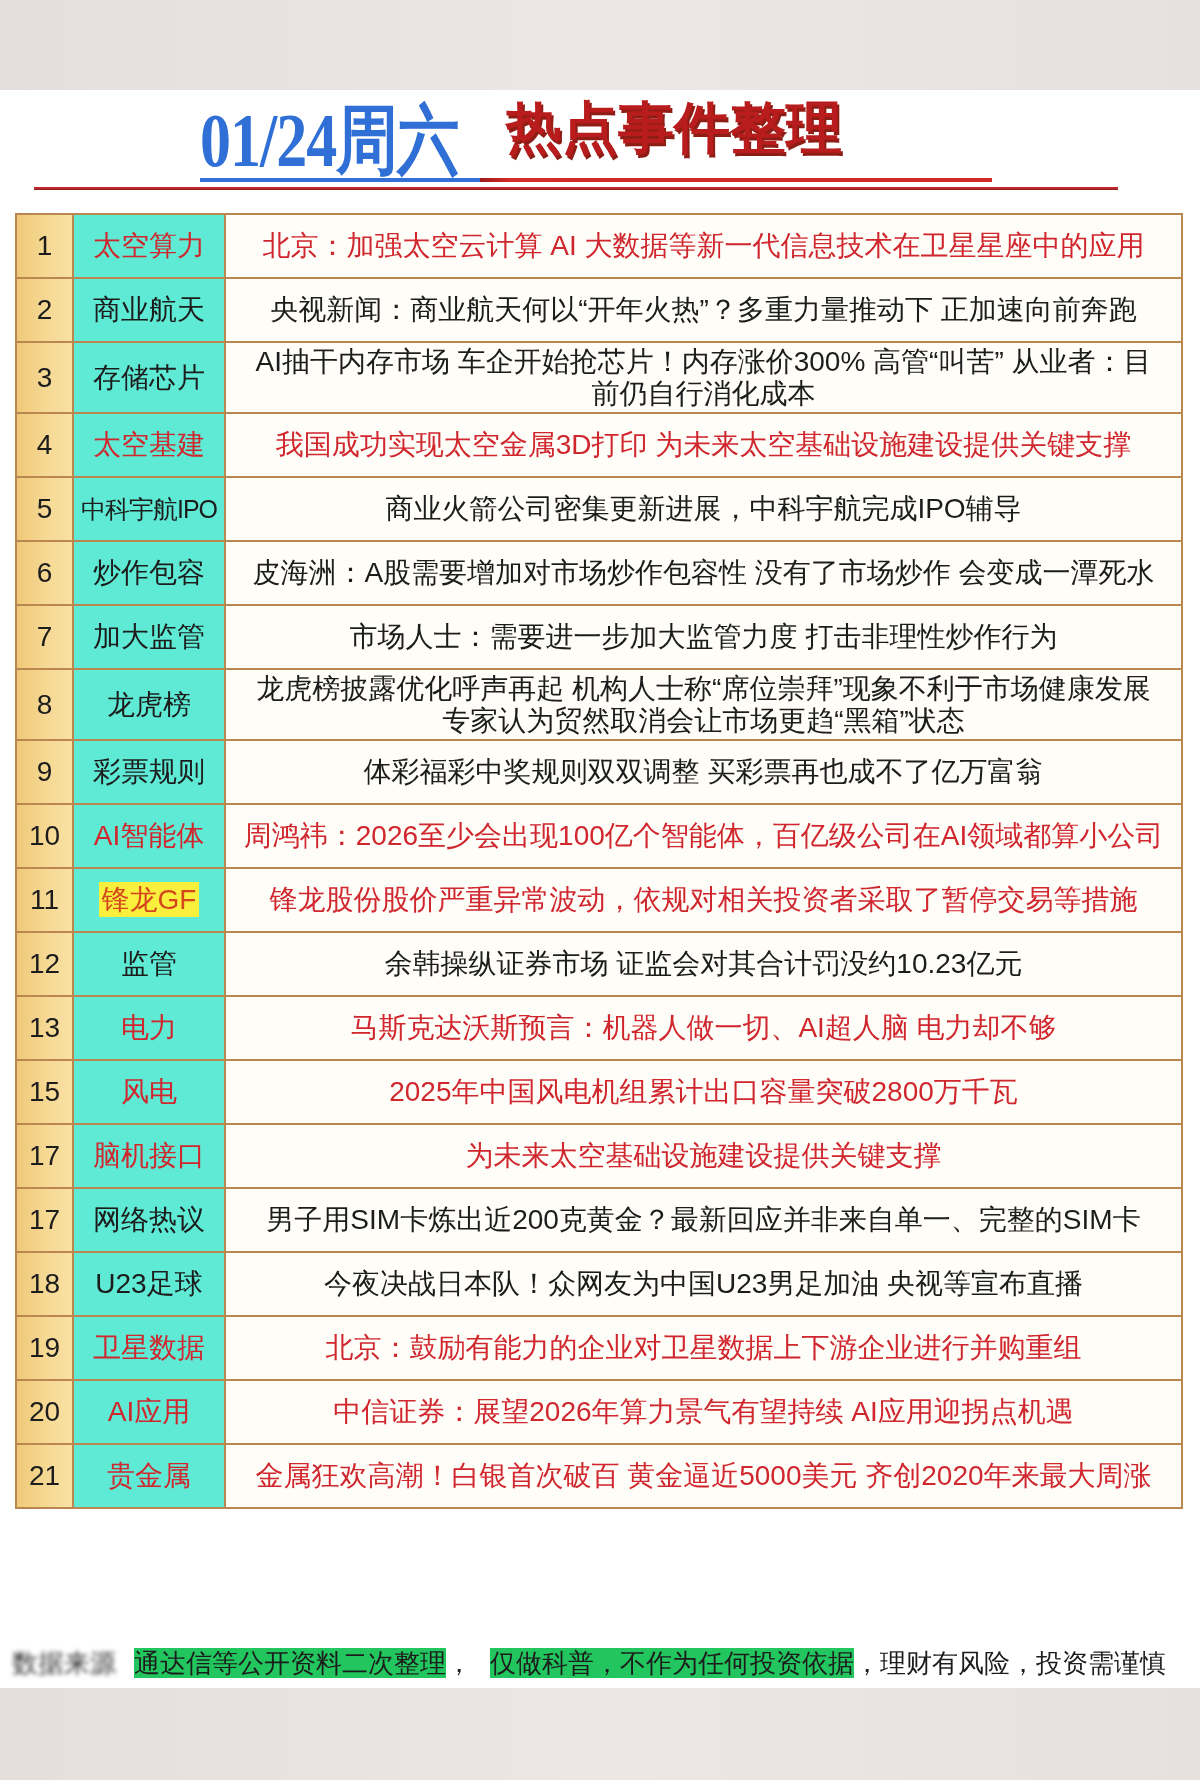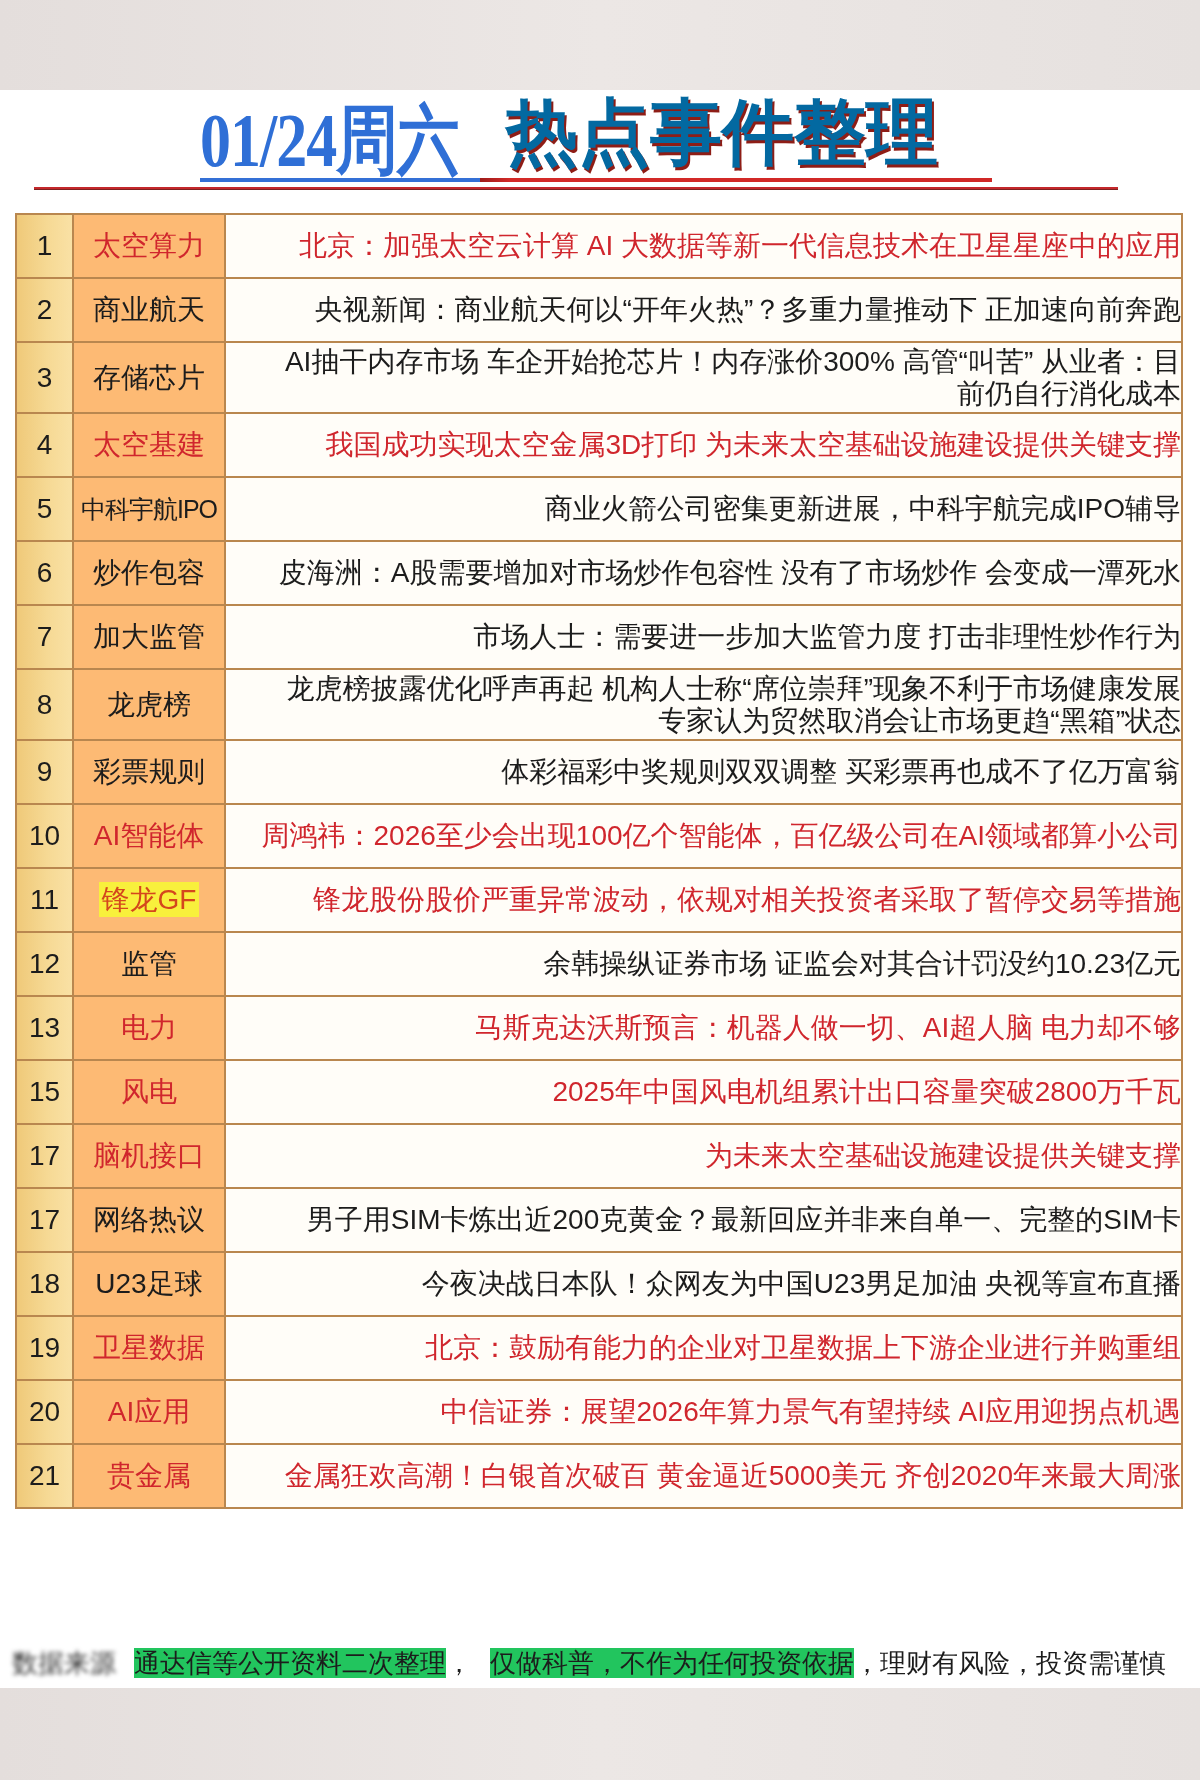--- a/index.html
+++ b/index.html
@@ -35,24 +35,24 @@
     white-space: nowrap;
     transform: scaleY(1.22);
     transform-origin: left bottom;
     letter-spacing: -1px;
   }
   .title-main {
     position: absolute;
     left: 506px;
     top: 92px;
     line-height: 80px;
-    font-family: Liberation Sans, sans-serif;
+    font-family: Liberation Mono, monospace;
     font-weight: bold;
-    font-size: 72px;
-    color: #0369a1;
+    font-size: 56px;
+    color: #b91c1c;
     white-space: nowrap;
     text-shadow: 2px 3px 0 #8e1d16;
   }
   .underline-blue {
     position: absolute;
     left: 200px;
     top: 178px;
     width: 280px;
     height: 4px;
     background: #3470d6;
@@ -93,29 +93,29 @@
   td.num {
     text-align: center;
     font-size: 28px;
     color: #1c1c1c;
     background: linear-gradient(90deg, #efc979 0%, #f6d994 55%, #f9e1a5 100%);
   }
   td.cat {
     text-align: center;
     font-size: 28px;
     color: #1c1c1c;
-    background: #fdba74;
+    background: #5eead4;
     white-space: nowrap;
   }
   td.cat .cat-text.tight {
     font-size: 25px;
     letter-spacing: -1px;
   }
   td.content {
-    text-align: right;
+    text-align: center;
     font-size: 28px;
     color: #1c1c1c;
     background: #fffdf8;
     padding-left: 2px;
   }
   td.content .line {
     white-space: nowrap;
     line-height: 32px;
     overflow: hidden;
   }

